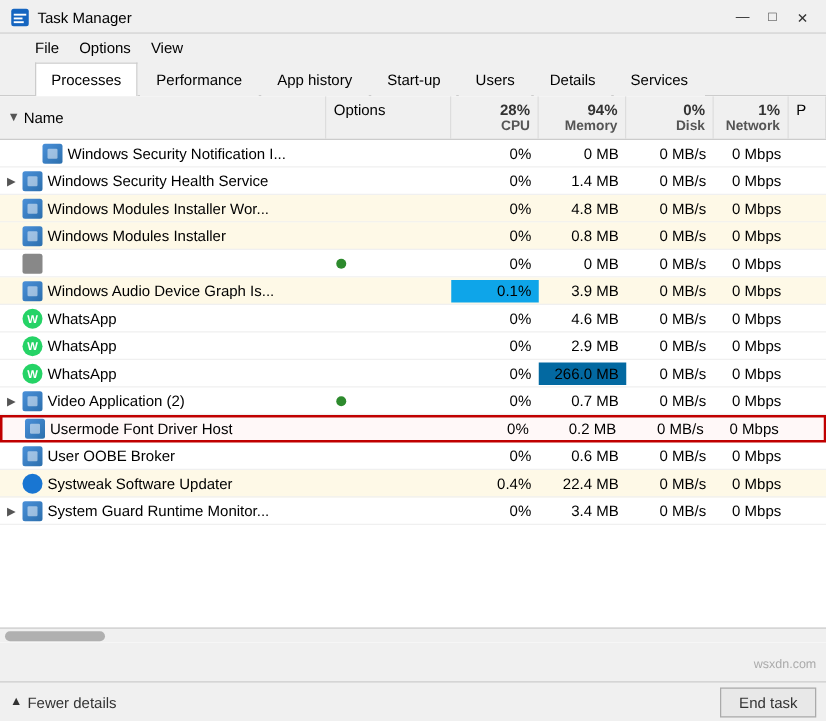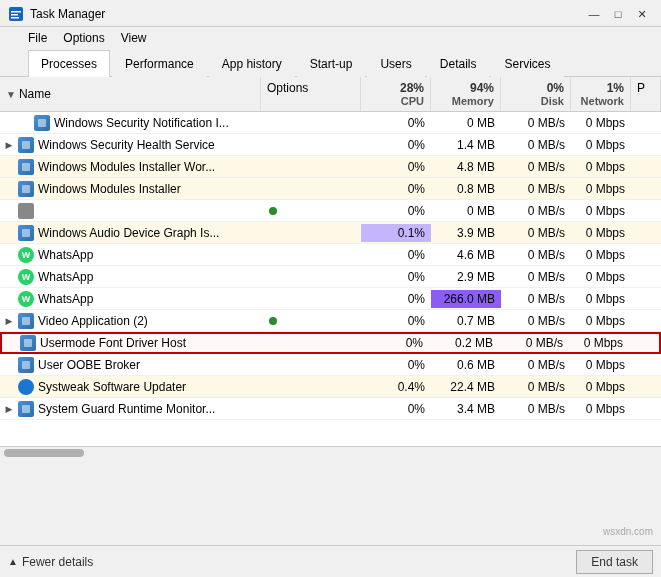--- a/index.html
+++ b/index.html
@@ -175,21 +175,21 @@
       padding: 4px 14px;
       background: #e8e8e8;
       border: 1px solid #aaa;
       cursor: pointer;
       font-size: 12px;
       color: #333;
     }
     .scrollbar-container {
       overflow-y: scroll;
       overflow-x: auto;
-      height: 334px;
+      height: 390px;
     }
     
     .plant-dot {
       width: 8px;
       height: 8px;
       background: #2d8a2d;
       border-radius: 50%;
       margin: 0 2px;
     }
     
@@ -404,21 +404,21 @@
     <div class="cell cell-name" style="">
       <span class="expand-arrow" style="visibility:hidden;">▶</span>
       <div class="icon-generic">
             <svg width="10" height="10" viewBox="0 0 10 10">
               <rect x="1" y="1" width="8" height="8" rx="1" fill="white" fill-opacity="0.5"></rect>
             </svg>
           </div>
       <span class="process-name">Windows Audio Device Graph Is...</span>
     </div>
     <div class="cell"></div>
-    <div class="cell right" style="background:#c4b5fd;">0.1%</div>
+    <div class="cell right" style="background:#0ea5e9;">0.1%</div>
     <div class="cell right" style="">3.9 MB</div>
     <div class="cell right">0 MB/s</div>
     <div class="cell right">0 Mbps</div>
     <div class="cell"></div>
   </div>
       <div class="table-row">
     <div class="cell cell-name" style="">
       <span class="expand-arrow" style="visibility:hidden;">▶</span>
       <div class="icon-whatsapp" style="font-size:9px;font-weight:bold;">W</div>
       <span class="process-name">WhatsApp</span>
@@ -444,21 +444,21 @@
     <div class="cell"></div>
   </div>
       <div class="table-row">
     <div class="cell cell-name" style="">
       <span class="expand-arrow" style="visibility:hidden;">▶</span>
       <div class="icon-whatsapp" style="font-size:9px;font-weight:bold;">W</div>
       <span class="process-name">WhatsApp</span>
     </div>
     <div class="cell"></div>
     <div class="cell right" style="">0%</div>
-    <div class="cell right" style="background:#8b5cf6;">266.0 MB</div>
+    <div class="cell right" style="background:#0369a1;">266.0 MB</div>
     <div class="cell right">0 MB/s</div>
     <div class="cell right">0 Mbps</div>
     <div class="cell"></div>
   </div>
       <div class="table-row">
     <div class="cell cell-name" style="">
       <span class="expand-arrow">▶</span>
       <div class="icon-generic">
             <svg width="10" height="10" viewBox="0 0 10 10">
               <rect x="1" y="1" width="8" height="8" rx="1" fill="white" fill-opacity="0.5"></rect>

